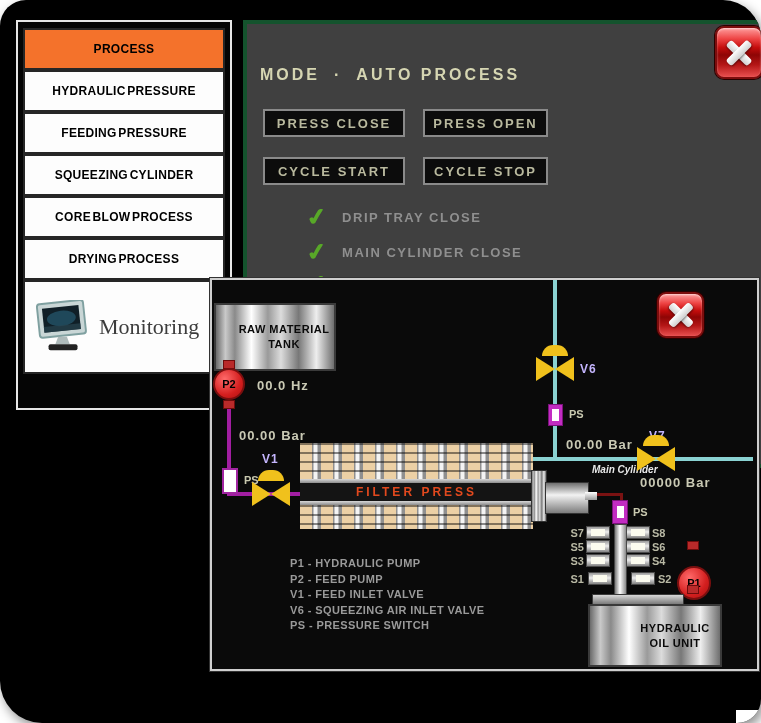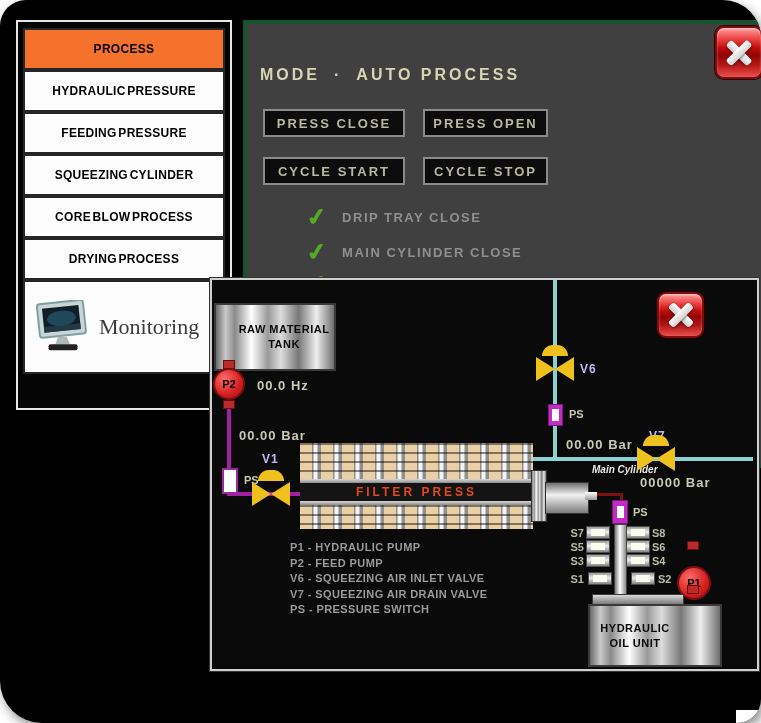--- a/index.html
+++ b/index.html
@@ -259,21 +259,21 @@
       <span class="slabel right">S2</span>
     </div>
 
     <div class="pump">
       <span class="sq" style="left:475px;top:261px;"></span>
       <span class="circ" style="left:465px;top:286px;width:34px;height:34px;">P1</span>
       <span class="sq" style="left:475px;top:305px;"></span>
     </div>
 
     <div class="abs" style="left:380px;top:314px;width:90px;height:10px;background:linear-gradient(180deg,#d8d8d8,#707070);border:1px solid #3a3a3a;"></div>
-    <div class="abs metal" style="left:376px;top:324px;width:130px;height:59px;border:2px solid #3a3a3a;display:flex;align-items:center;justify-content:flex-start;">
+    <div class="abs metal" style="left:376px;top:324px;width:130px;height:59px;border:2px solid #3a3a3a;display:flex;align-items:center;justify-content:flex-end;">
       <div class="tank-label" style="width:90px;">HYDRAULIC OIL UNIT</div>
     </div>
 
     <div class="valve" style="left:324px;top:65px;width:38px;">
       <div class="cap"></div>
       <div class="bow">
           <span class="l"></span>
           <span class="r"></span>
         </div>
     </div>
@@ -286,25 +286,25 @@
 
     <div class="valve-label" style="left:437px;top:149px;text-align:right;">V7</div>
     <div class="valve" style="left:425px;top:155px;width:38px;">
       <div class="cap"></div>
       <div class="bow">
           <span class="l"></span>
           <span class="r"></span>
         </div>
     </div>
 
-    <div class="abs" style="left:78px;top:260px;">
+    <div class="abs" style="left:78px;top:276px;">
       <div class="legend-line">P1 - HYDRAULIC PUMP</div>
       <div class="legend-line">P2 - FEED PUMP</div>
+      <div class="legend-line">V1 - FEED INLET VALVE</div>
       <div class="legend-line">V6 - SQUEEZING AIR INLET VALVE</div>
-      <div class="legend-line">V7 - SQUEEZING AIR DRAIN VALVE</div>
       <div class="legend-line">PS - PRESSURE SWITCH</div>
     </div>
 
     <div class="close-btn" style="left:445px;top:12px;width:47px;height:46px;">
       <span class="bar b1"></span>
       <span class="bar b2"></span>
     </div>
   </div>
 
   <div id="page-corner" class="abs"></div>

